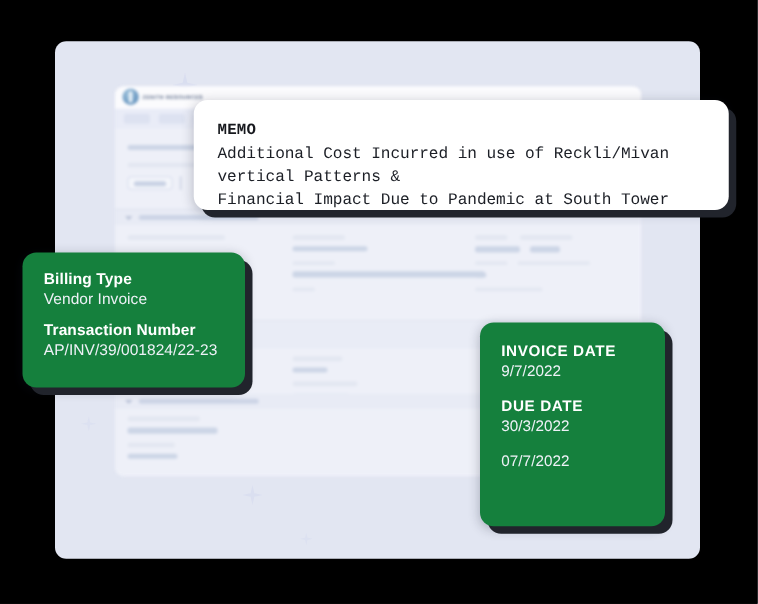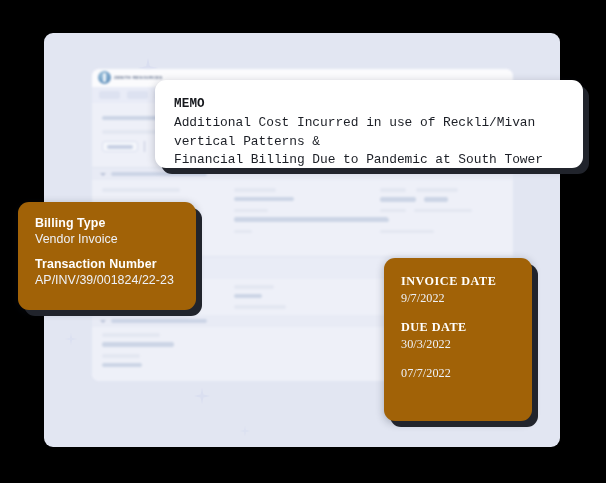--- a/index.html
+++ b/index.html
@@ -138,21 +138,21 @@
     font-size: 12.6px; font-weight: 700; color: #16181d;
     letter-spacing: .15px; margin-bottom: 3px;
   }
   .memo-body {
     font-size: 12.9px; color: #1c1f26; line-height: 1.44;
     letter-spacing: -.05px;
   }
 
   .card-navy {
     position: absolute;
-    background: #a16207;
+    background: #15803d;
     border-radius: 11px;
     box-shadow: 6px 6px 0 0 #21242c, 0 2px 9px rgba(20,25,45,.3);
     color: #ffffff;
   }
   .card-billing {
     left: 18px; top: 202px;
     width: 178px; height: 108px;
     padding: 14px 0 0 17px;
   }
   .card-dates {
@@ -164,21 +164,21 @@
   .fld { margin-bottom: 11px; }
   .fld:last-child { margin-bottom: 0; }
   .fld-label {
     font-size: 12.4px; font-weight: 700; color: #ffffff;
     letter-spacing: .1px; margin-bottom: 2px;
   }
   .fld-value {
     font-size: 12.4px; font-weight: 400; color: #eef1f7;
     letter-spacing: .05px;
   }
-  .card-dates .fld { margin-bottom: 14px; font-family: Liberation Serif, serif; }
+  .card-dates .fld { margin-bottom: 14px; }
   .card-dates .fld-label { font-size: 12.2px; letter-spacing: .5px; }
   .card-dates .fld-value { font-size: 12.2px; }
 </style>
 </head>
 <body>
 
 <div id="stage">
 
   <div class="canvas">
 
@@ -270,21 +270,21 @@
         <span class="bar md" style="left:10px;top:36px;width:40px;height:4px;"></span>
         <span class="bar lt" style="left:324px;top:6px;width:32px;height:4px;"></span>
       </div>
 
     </div>
   </div>
 
   <div class="card-memo">
     <div class="memo-title">MEMO</div>
     <div class="memo-body">Additional Cost Incurred in use of Reckli/Mivan vertical Patterns &amp;</div>
-    <div class="memo-body">Financial Billing Due to Pandemic at South Tower</div>
+    <div class="memo-body">Financial Impact Due to Pandemic at South Tower</div>
   </div>
 
   <div class="card-navy card-billing">
     <div class="fld">
       <div class="fld-label">Billing Type</div>
       <div class="fld-value">Vendor Invoice</div>
     </div>
     <div class="fld">
       <div class="fld-label">Transaction Number</div>
       <div class="fld-value">AP/INV/39/001824/22-23</div>

